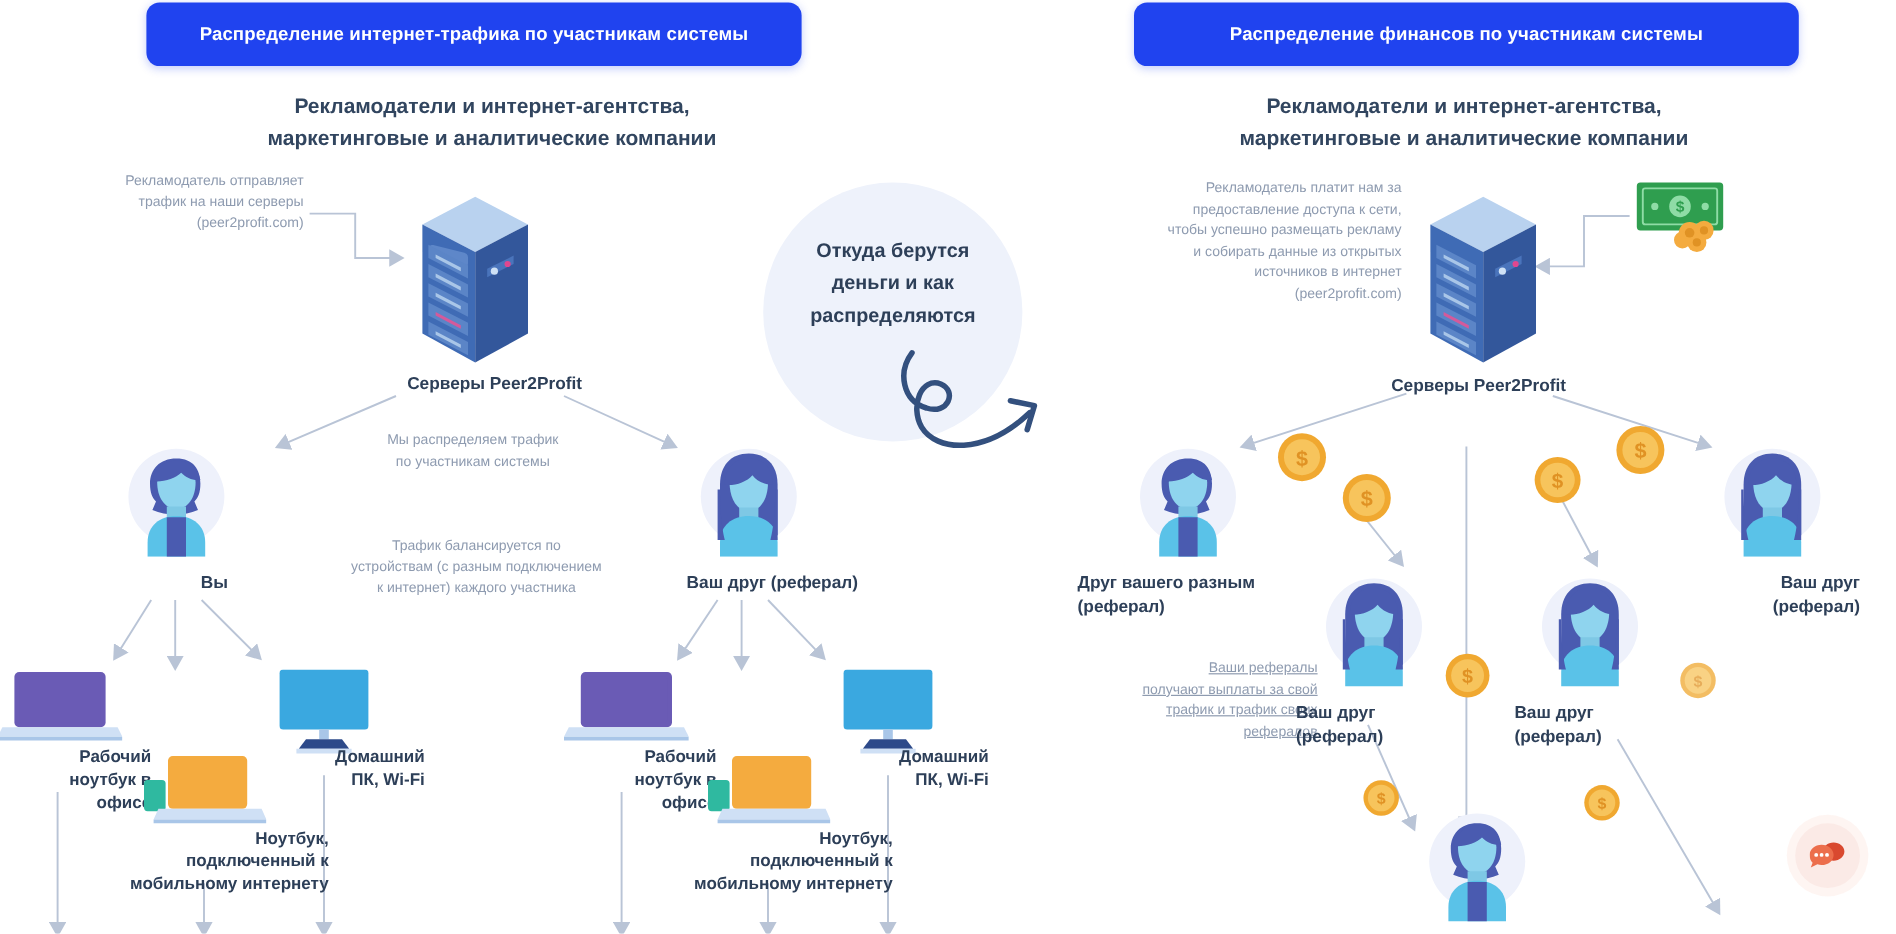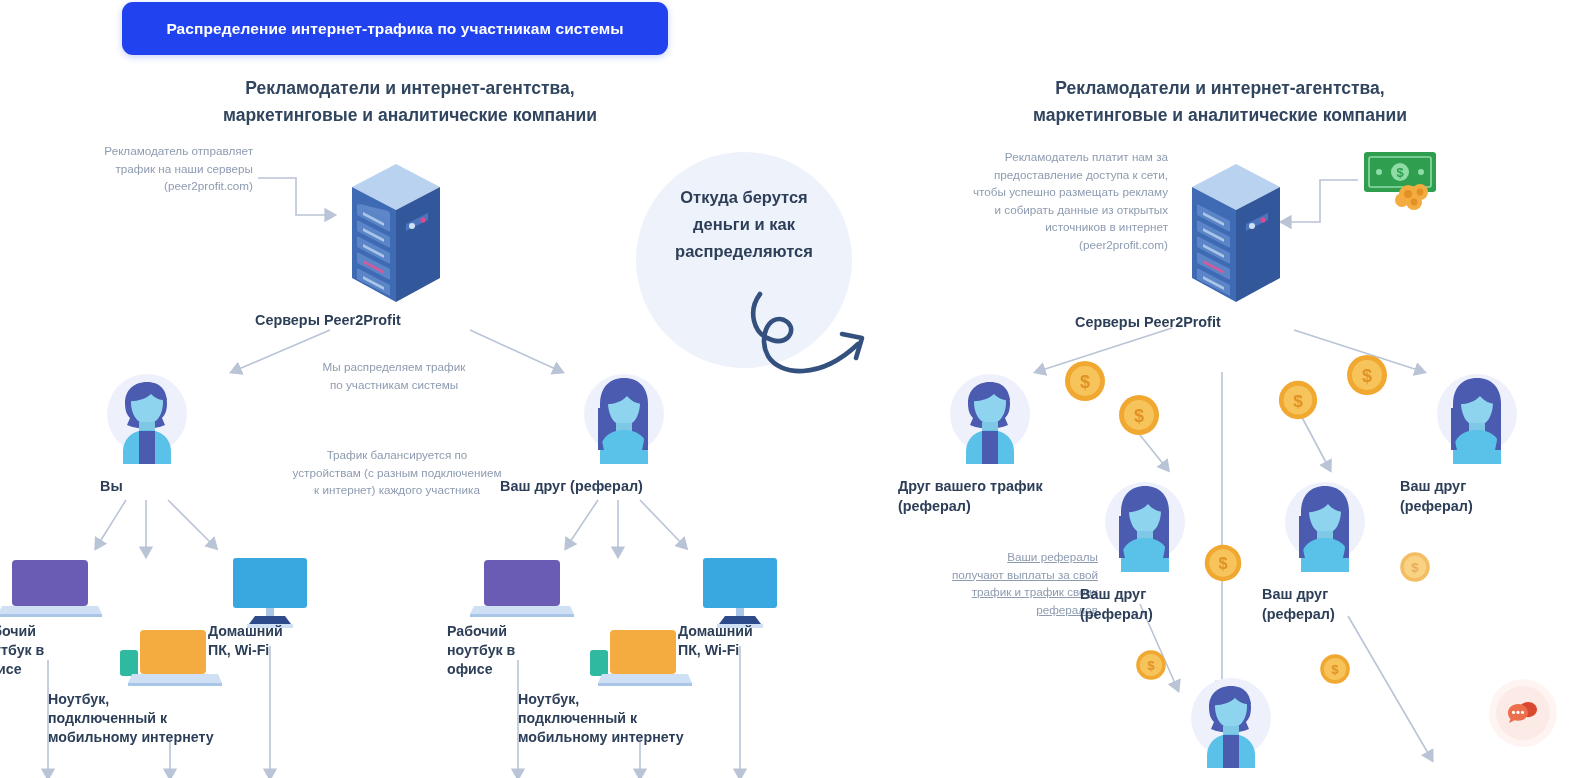--- a/index.html
+++ b/index.html
@@ -39,21 +39,21 @@
     position:absolute;color:#8e9bb0;font-size:11.7px;line-height:17.5px;
   }
   .note-adv-left{left:48px;top:142px;width:205px;text-align:right;}
   .note-adv-right{left:920px;top:148px;width:248px;text-align:right;}
   .note-dist{left:274px;top:358px;width:240px;text-align:center;}
   .note-balance{left:258px;top:446px;width:278px;text-align:center;}
   .note-ref{left:900px;top:548px;width:198px;text-align:right;text-decoration:underline;}
 
   
   .label{
-    position:absolute;text-align:left;font-weight:bold;
+    position:absolute;text-align:right;font-weight:bold;
     font-size:14.4px;line-height:20px;color:#2d3f58;
   }
   .label-servers-l{left:255px;top:310px;width:230px;}
   .label-servers-r{left:1075px;top:312px;width:230px;}
   .label-you{left:100px;top:476px;width:90px;}
   .label-friend-l{left:500px;top:476px;width:215px;}
   .label-fof{left:898px;top:476px;width:180px;text-align:left;}
   .label-fr-mid1{left:1080px;top:584px;width:140px;text-align:left;}
   .label-fr-mid2{left:1262px;top:584px;width:140px;text-align:left;}
   .label-fr-right{left:1400px;top:476px;width:150px;}
@@ -64,21 +64,21 @@
   .dev-work-2{left:447px;top:622px;width:150px;}
   .dev-mob-2{left:518px;top:690px;width:226px;}
   .dev-home-2{left:678px;top:622px;width:146px;}
 
   
   .centre-circle{
     position:absolute;left:636px;top:152px;width:216px;height:216px;
     border-radius:50%;background:#eef2fb;
   }
   .centre-text{
-    position:absolute;left:646px;top:184px;width:196px;text-align:center;
+    position:absolute;left:646px;top:196px;width:196px;text-align:center;
     font-weight:bold;font-size:16.5px;line-height:27px;color:#2d3f58;
   }
   .centre-arrow{position:absolute;left:742px;top:288px;width:140px;height:110px;}
 
   
   .server{position:absolute;width:104px;height:150px;}
   .server-l{left:344px;top:162px;}
   .server-r{left:1184px;top:162px;}
 
   
@@ -299,20 +299,23 @@
 <div class="centre-text" style="white-space:pre-line;">Откуда берутся
 деньги и как
 распределяются</div>
 <svg class="centre-arrow" viewBox="0 0 140 110">
   <path d="M18 6 C6 22 10 46 30 52 C48 58 56 38 42 32 C26 26 16 50 26 68 C38 88 78 92 116 56" fill="none" stroke="#33507e" stroke-width="4.6" stroke-linecap="round"></path>
   <path d="M100 46 L120 50 L114 70" fill="none" stroke="#33507e" stroke-width="4.6" stroke-linecap="round" stroke-linejoin="round"></path>
 </svg>
 
 <section class="panel panel-right">
 
+  <div class="header-pill header-right" style="left:155px;">
+    <span style="white-space: pre-line;">Распределение финансов по участникам системы</span>
+  </div>
 
   <div class="sec-title sec-title-right" style="left: 165px; white-space: pre-line;" style2="">Рекламодатели и интернет-агентства,
 маркетинговые и аналитические компании</div>
 
   <div class="note note-adv-right" style="left: 130px; white-space: pre-line;">Рекламодатель платит нам за
 предоставление доступа к сети,
 чтобы успешно размещать рекламу
 и собирать данные из открытых
 источников в интернет
 (peer2profit.com)</div>
@@ -402,21 +405,21 @@
 
   <svg class="avatar av-fof" style="left:154px;" viewBox="0 0 92 96">
     <circle cx="46" cy="46" r="40" fill="#eef1fb"></circle>
     <path d="M46 14c-14 0-22 9-22 21 0 8 2 12 5 15l-3 7c12 5 26 5 38 0l-3-7c3-3 5-7 5-15 0-12-6-21-20-21z" fill="#4a5bb0"></path>
     <path d="M30 34c0-10 7-15 16-15s16 5 16 15c0 12-6 22-16 22s-16-10-16-22z" fill="#8fd4ee"></path>
     <path d="M26 33c2-11 10-17 20-17 11 0 18 6 20 16-6 1-12-2-16-6-5 5-15 8-24 7z" fill="#4a5bb0"></path>
     <path d="M38 54h16v10H38z" fill="#7ec8e5"></path>
     <path d="M46 62c-14 0-24 8-24 22v12h48V84c0-14-10-22-24-22z" fill="#5ac2e8"></path>
     <path d="M38 63h16v33H38z" fill="#4a5bb0"></path>
   </svg>
-  <div class="label label-fof" style="left: 108px; white-space: pre-line;">Друг вашего трафик
+  <div class="label label-fof" style="left: 108px; white-space: pre-line;">Друг вашего разным
 (реферал)</div>
 
   <div class="note note-ref" style="left: 110px; white-space: pre-line;">Ваши рефералы
 получают выплаты за свой
 трафик и трафик своих
 рефералов</div>
 
   <svg class="avatar av-fr-m1" style="left:309px;" viewBox="0 0 92 96">
     <circle cx="46" cy="46" r="40" fill="#eef1fb"></circle>
     <path d="M46 10c-15 0-24 10-24 26v42h48V36c0-16-9-26-24-26z" fill="#4a5bb0"></path>

